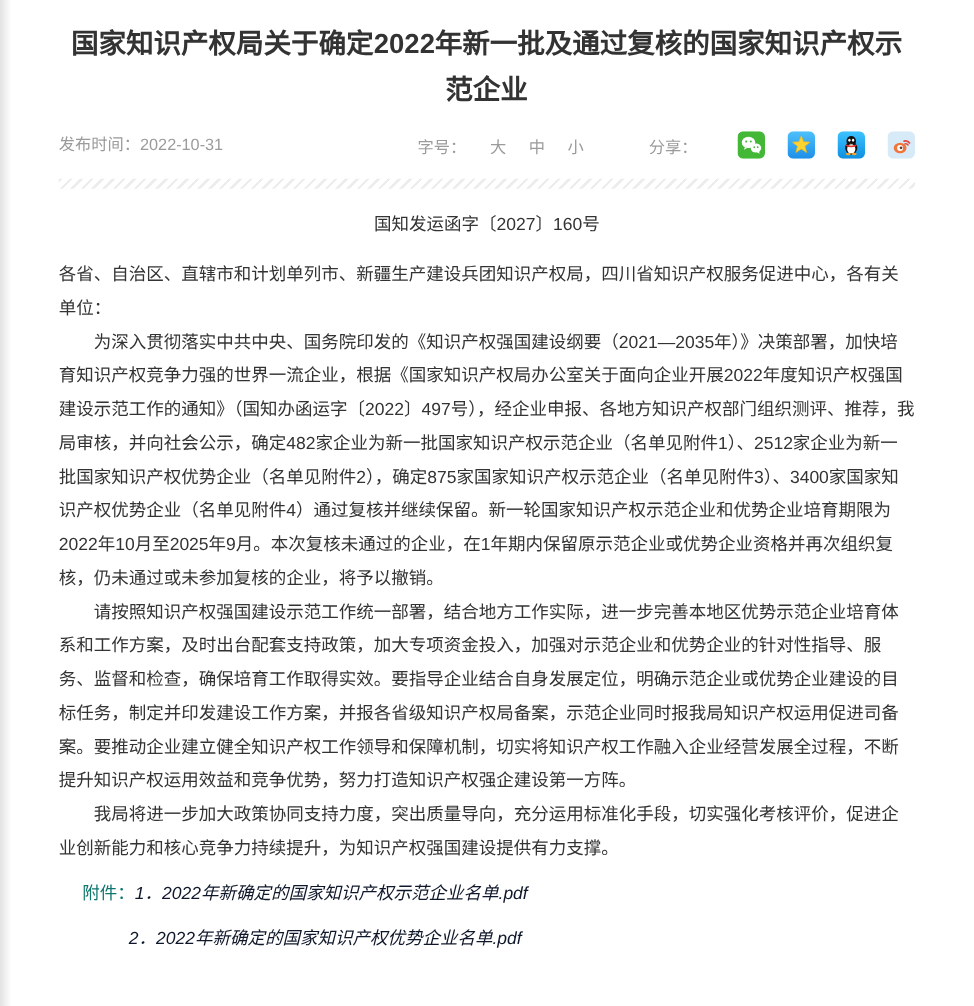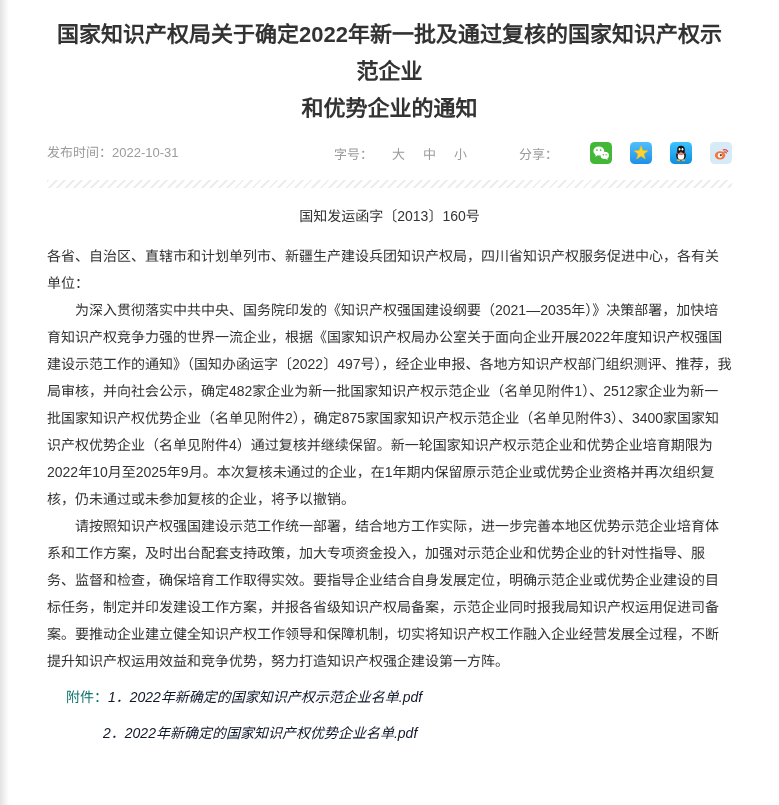--- a/index.html
+++ b/index.html
@@ -97,21 +97,20 @@
 </style>
 </head>
 <body>
 
 <div class="page">
   <div class="inner">
 
     <div>
       <div class="title">
         <div>国家知识产权局关于确定2022年新一批及通过复核的国家知识产权示范企业</div>
-        <div>和优势企业的通知</div>
       </div>
 
       <div class="meta-row">
         <div class="meta-left">
           <span>发布时间：</span><span>2022-10-31</span>
         </div>
 
         <div class="meta-right">
           <div class="fontsize-group">
             <span class="fontsize-label">字号：</span>
@@ -182,26 +181,27 @@
               </svg>
             </span>
           </div>
         </div>
       </div>
 
       <div class="divider"></div>
     </div>
 
     <div class="doc">
-      <div class="doc-number">国知发运函字〔2013〕160号</div>
+      <div class="doc-number">国知发运函字〔2027〕160号</div>
 
       <div class="recipient">各省、自治区、直辖市和计划单列市、新疆生产建设兵团知识产权局，四川省知识产权服务促进中心，各有关单位：</div>
 
       <p class="paragraph">为深入贯彻落实中共中央、国务院印发的《知识产权强国建设纲要（2021—2035年）》决策部署，加快培育知识产权竞争力强的世界一流企业，根据《国家知识产权局办公室关于面向企业开展2022年度知识产权强国建设示范工作的通知》（国知办函运字〔2022〕497号），经企业申报、各地方知识产权部门组织测评、推荐，我局审核，并向社会公示，确定482家企业为新一批国家知识产权示范企业（名单见附件1）、2512家企业为新一批国家知识产权优势企业（名单见附件2），确定875家国家知识产权示范企业（名单见附件3）、3400家国家知识产权优势企业（名单见附件4）通过复核并继续保留。新一轮国家知识产权示范企业和优势企业培育期限为2022年10月至2025年9月。本次复核未通过的企业，在1年期内保留原示范企业或优势企业资格并再次组织复核，仍未通过或未参加复核的企业，将予以撤销。</p>
       <p class="paragraph">请按照知识产权强国建设示范工作统一部署，结合地方工作实际，进一步完善本地区优势示范企业培育体系和工作方案，及时出台配套支持政策，加大专项资金投入，加强对示范企业和优势企业的针对性指导、服务、监督和检查，确保培育工作取得实效。要指导企业结合自身发展定位，明确示范企业或优势企业建设的目标任务，制定并印发建设工作方案，并报各省级知识产权局备案，示范企业同时报我局知识产权运用促进司备案。要推动企业建立健全知识产权工作领导和保障机制，切实将知识产权工作融入企业经营发展全过程，不断提升知识产权运用效益和竞争优势，努力打造知识产权强企建设第一方阵。</p>
+      <p class="paragraph">我局将进一步加大政策协同支持力度，突出质量导向，充分运用标准化手段，切实强化考核评价，促进企业创新能力和核心竞争力持续提升，为知识产权强国建设提供有力支撑。</p>
 
       <div class="attachments">
         <div class="attachment-row first">
           <span class="attachment-label">附件：</span><a class="attachment-link">1．2022年新确定的国家知识产权示范企业名单.pdf</a>
         </div>
         <div class="attachment-row rest">
           <a class="attachment-link">2．2022年新确定的国家知识产权优势企业名单.pdf</a>
         </div>
 
       </div>

